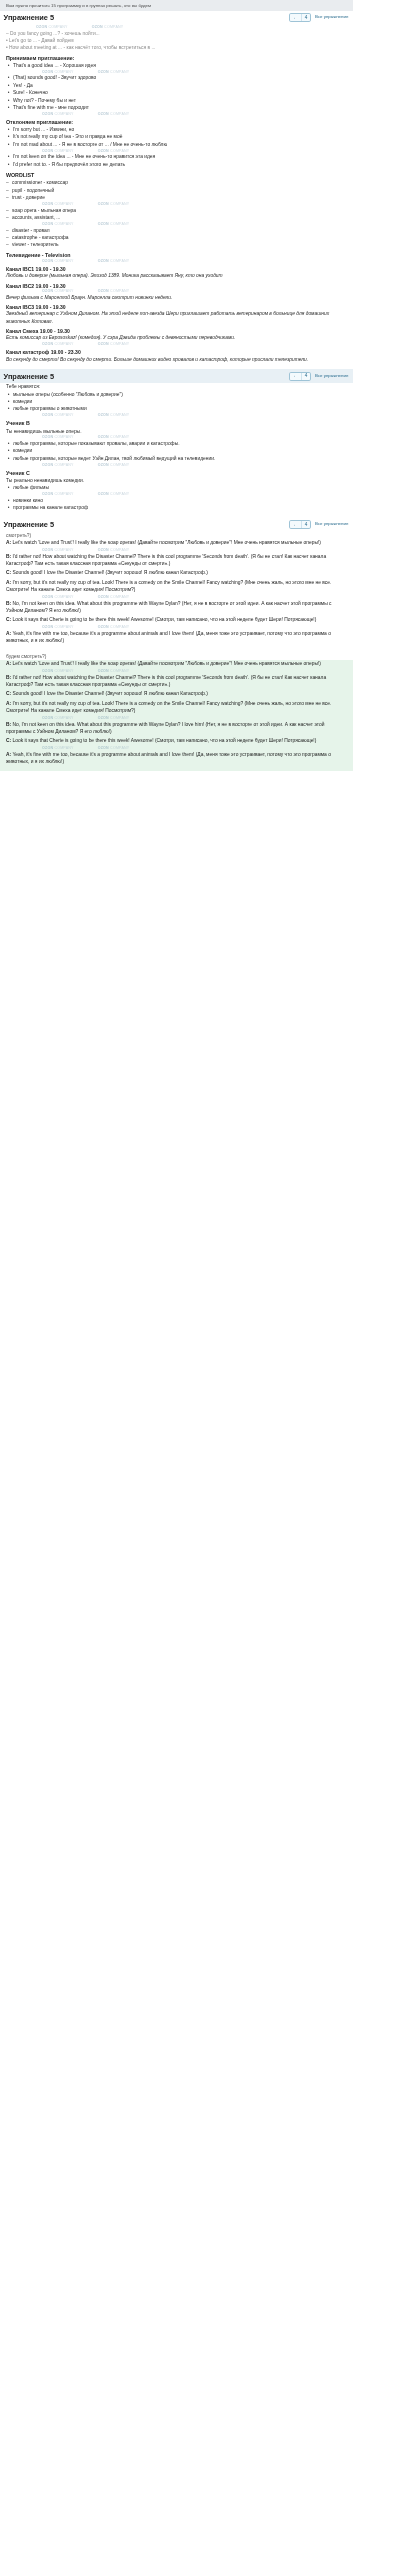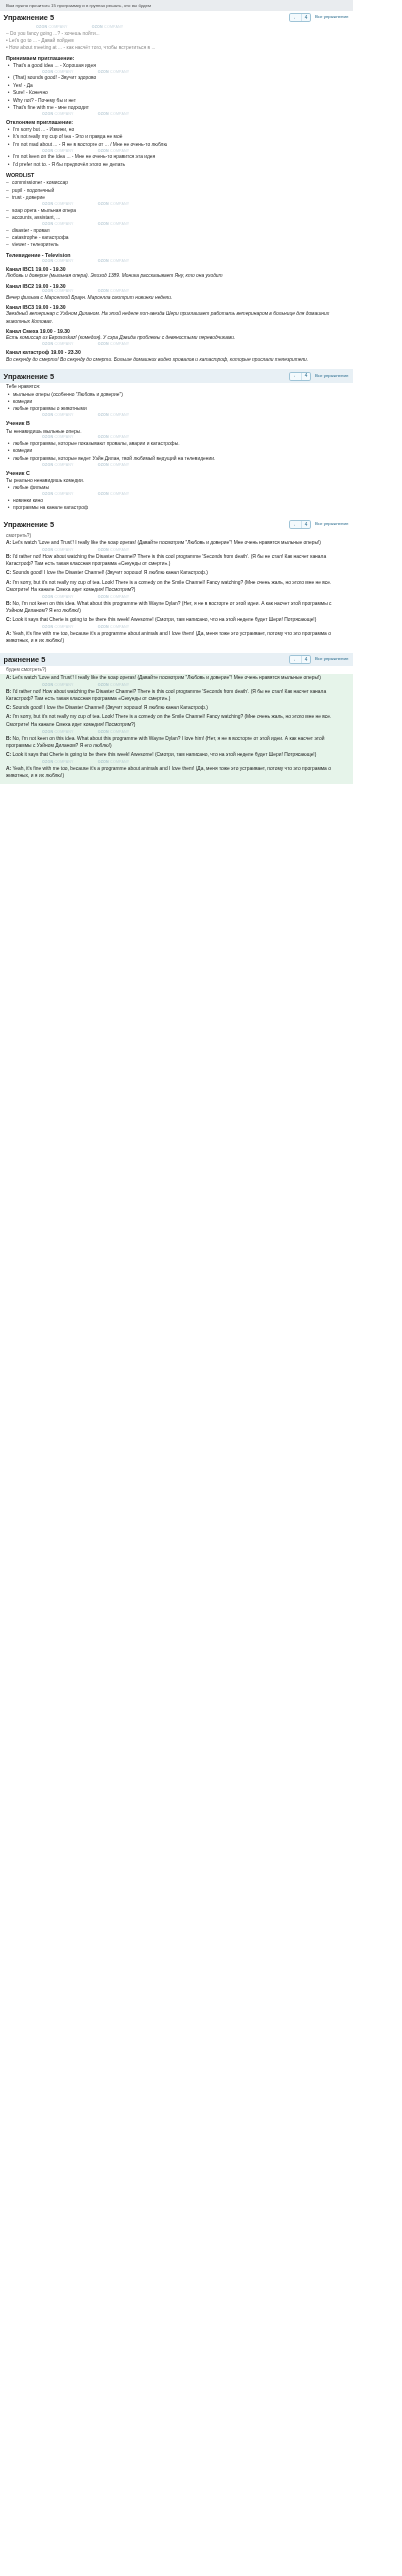--- a/index.html
+++ b/index.html
@@ -364,30 +364,20 @@
         <div class="wm"><b>OZON</b> COMPANY</div>
       </div>
     <div class="dlg">
       <b>A:</b>
       <span>Yeah, it's fine with me too, because it's a programme about animals and I love them! (Да, меня тоже это устраивает, потому что это программа о животных, и я их люблю!)</span>
     </div>
   </div>
 
   <div class="spacer-md"></div>
 
-  <div class="ex-header tinted">
-    <div class="ex-title">ражнение 5</div>
-    <div class="ex-header-right">
-      <div class="nav-pill">
-        <span>←</span>
-        <span>4</span>
-      </div>
-      <div class="all-ex">Все упражнения</div>
-    </div>
-  </div>
 
   <div class="block">
     <div class="line dim">будем смотреть?)</div>
   </div>
 
   <div class="tinted-section">
     <div class="block">
       <div class="dlg">
         <b>A:</b>
         <span>Let's watch 'Love and Trust'! I really like the soap operas! (Давайте посмотрим "Любовь и доверие"! Мне очень нравятся мыльные оперы!)</span>

